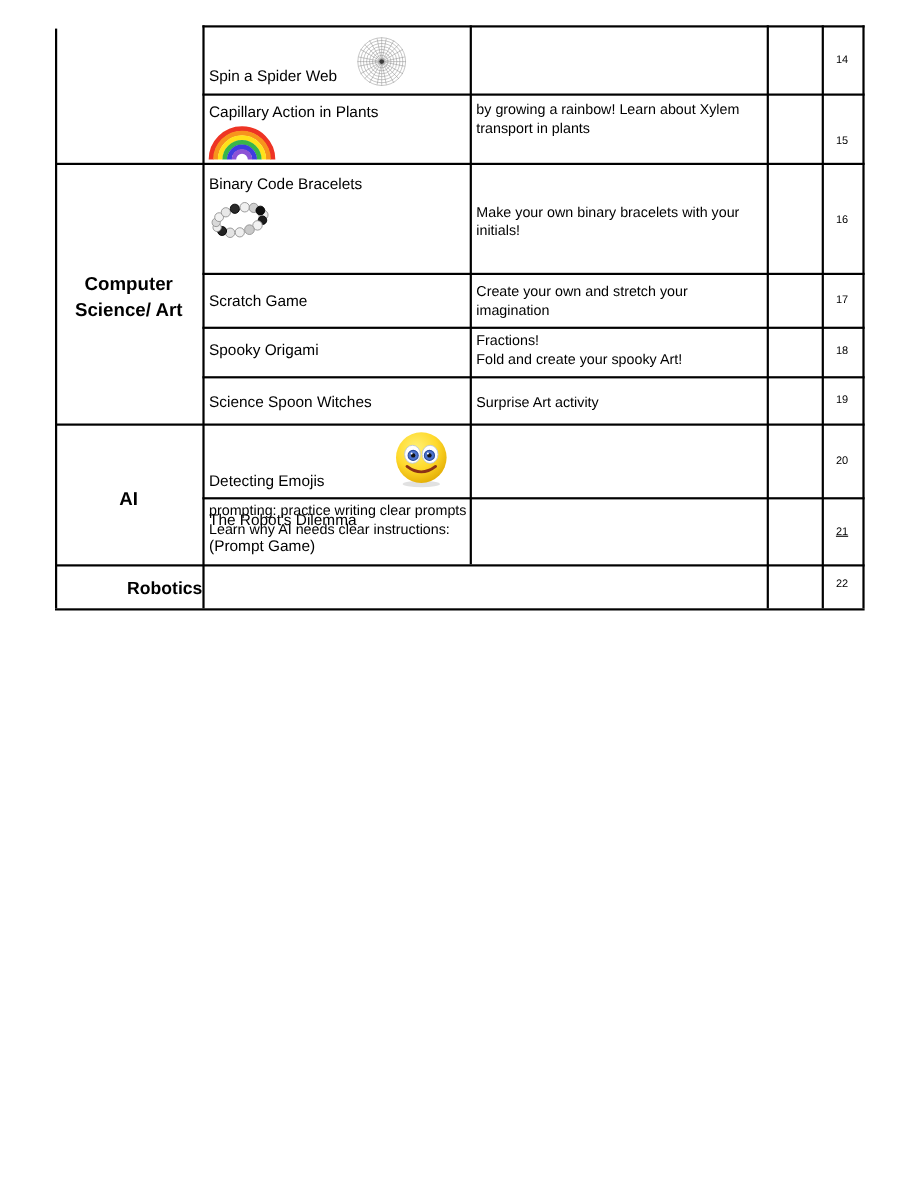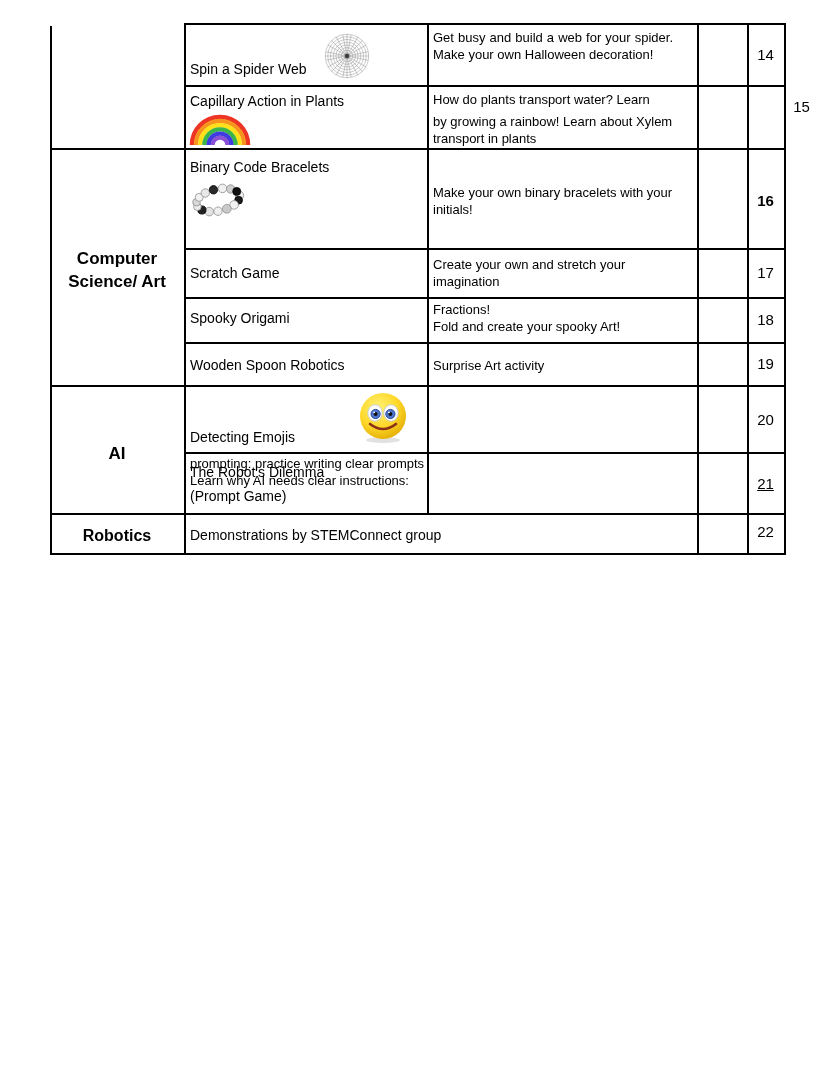--- a/index.html
+++ b/index.html
@@ -2,21 +2,21 @@
 <html><head>
 <meta charset="utf-8">
 <style>
   html,body{margin:0;padding:0;}
   body{background:#ffffff;font-family:"Liberation Sans","DejaVu Sans",sans-serif;color:#000;}
   .page{position:relative;width:834px;height:1080px;background:#ffffff;overflow:hidden;}
   .ln{position:absolute;background:#000;z-index:1;}
   .txt{position:absolute;z-index:2;line-height:17px;font-size:13px;}
   .title{font-size:14px;}
   .cat{font-weight:bold;font-size:17px;text-align:center;line-height:23px;left:50px;width:134px;}
-  .pagenum{width:37px;left:747px;text-align:center;font-size:15px;}
+  .pagenum{width:37px;left:747px;text-align:center;font-size:10px;}
   .just{text-align:justify;}
   .icon{position:absolute;z-index:2;}
   p{margin:0;padding:0;}
 </style>
 </head>
 <body>
 
 <div class="page">
 
   <div class="ln" style="left:50px;top:26px;width:2px;height:527px;"></div>
@@ -32,21 +32,21 @@
   <div class="ln" style="left:184px;top:248px;width:602px;height:2px;"></div>
   <div class="ln" style="left:184px;top:297px;width:602px;height:2px;"></div>
   <div class="ln" style="left:184px;top:342px;width:602px;height:2px;"></div>
   <div class="ln" style="left:50px;top:385px;width:736px;height:2px;"></div>
   <div class="ln" style="left:184px;top:452px;width:602px;height:2px;"></div>
   <div class="ln" style="left:50px;top:513px;width:736px;height:2px;"></div>
   <div class="ln" style="left:50px;top:553px;width:736px;height:2px;"></div>
 
   <div class="txt cat" style="top:247px;">Computer Science/ Art</div>
   <div class="txt cat" style="top:442px;">AI</div>
-  <div class="txt cat" style="top:524px;font-size:16px;">Robotics</div>
+  <div class="txt cat" style="top:524px;font-size:16px;text-align:right;">Robotics</div>
 
   <div class="txt title" style="left:190px;top:61px;">Spin a Spider Web</div>
   <svg class="icon" style="left:323px;top:32px;" width="48" height="48" viewBox="0 0 48 48">
     <g stroke="#8a8a8a" stroke-width="0.45" fill="none">
       <g>
         <line x1="24" y1="2" x2="24" y2="46"></line>
           <line x1="2" y1="24" x2="46" y2="24"></line>
         <line x1="8.4" y1="8.4" x2="39.6" y2="39.6"></line>
           <line x1="39.6" y1="8.4" x2="8.4" y2="39.6"></line>
         <line x1="12.9" y1="4.7" x2="35.1" y2="43.3"></line>
@@ -62,39 +62,37 @@
         <circle cx="24" cy="24" r="5.7"></circle>
         <circle cx="24" cy="24" r="8.4"></circle>
       <circle cx="24" cy="24" r="11.1"></circle>
         <circle cx="24" cy="24" r="13.8"></circle>
         <circle cx="24" cy="24" r="16.5"></circle>
       <circle cx="24" cy="24" r="19.2"></circle>
         <circle cx="24" cy="24" r="21.7"></circle>
     </g>
     <circle cx="24" cy="24" r="2.2" fill="#3c3c3c"></circle>
   </svg>
-  <div class="txt just" style="left:433px;top:29px;width:240px;">Get busy and build a web for your spider. Make your own Halloween decoration!</div>
   <div class="txt pagenum" style="top:46px;">14</div>
 
   <div class="txt title" style="left:190px;top:93px;">Capillary Action in Plants</div>
   <svg class="icon" style="left:189px;top:111px;" width="62" height="36" viewBox="0 0 62 36">
     <g fill="none" stroke-linecap="butt" style="filter:blur(0.6px);">
       <path d="M3 34 A28 28 0 0 1 59 34" stroke="#ee3424" stroke-width="4.6"></path>
       <path d="M7 34 A24 24 0 0 1 55 34" stroke="#f7941d" stroke-width="4.4"></path>
       <path d="M11.2 34 A19.8 19.8 0 0 1 50.8 34" stroke="#ffe11a" stroke-width="4.4"></path>
       <path d="M15.4 34 A15.6 15.6 0 0 1 46.6 34" stroke="#39b54a" stroke-width="4.4"></path>
       <path d="M19.6 34 A11.4 11.4 0 0 1 42.4 34" stroke="#3f3be0" stroke-width="4.4"></path>
       <path d="M23.6 34 A7.4 7.4 0 0 1 38.4 34" stroke="#8c52d6" stroke-width="4.2"></path>
     </g>
   </svg>
   <div class="txt" style="left:433px;top:91px;width:240px;">
-    <p style="margin-bottom:5px;">How do plants transport water? Learn</p>
     <p>by growing a rainbow! Learn about Xylem transport in plants</p>
   </div>
-  <div class="txt pagenum" style="top:98px;padding-left:36px;">15</div>
+  <div class="txt pagenum" style="top:120px;">15</div>
 
   <div class="txt title" style="left:190px;top:159px;">Binary Code Bracelets</div>
   <svg class="icon" style="left:192px;top:178px;" width="56" height="46" viewBox="0 0 56 46">
     <g stroke="#8f8f8f" stroke-width="0.8">
       <circle cx="47.5" cy="17.4" r="4.2" fill="#ececec"></circle>
       <circle cx="46.6" cy="22.2" r="3.9" fill="#1c1c1c" stroke="#000"></circle>
       <circle cx="42.1" cy="26.9" r="4.3" fill="#f2f2f2"></circle>
       <circle cx="34.8" cy="30.8" r="4.4" fill="#c9c9c9"></circle>
       <circle cx="26.0" cy="33.2" r="4.2" fill="#efefef"></circle>
       <circle cx="17.2" cy="33.6" r="4.3" fill="#e4e4e4"></circle>
@@ -103,34 +101,34 @@
       <circle cx="4.5" cy="24.2" r="3.8" fill="#d8d8d8"></circle>
       <circle cx="7.2" cy="19.4" r="4.0" fill="#f1f1f1"></circle>
       <circle cx="13.3" cy="15.0" r="4.2" fill="#e8e8e8"></circle>
       <circle cx="21.5" cy="11.8" r="4.2" fill="#2a2a2a" stroke="#000"></circle>
       <circle cx="30.5" cy="10.4" r="4.3" fill="#f0f0f0"></circle>
       <circle cx="38.7" cy="11.0" r="4.2" fill="#cfcfcf"></circle>
       <circle cx="44.7" cy="13.4" r="4.0" fill="#101010" stroke="#000"></circle>
     </g>
   </svg>
   <div class="txt" style="left:433px;top:184px;width:240px;">Make your own binary bracelets with your initials!</div>
-  <div class="txt pagenum" style="top:192px;font-weight:bold;">16</div>
+  <div class="txt pagenum" style="top:192px;">16</div>
 
   <div class="txt title" style="left:190px;top:265px;">Scratch Game</div>
   <div class="txt" style="left:433px;top:256px;width:240px;">Create your own and stretch your imagination</div>
   <div class="txt pagenum" style="top:264px;">17</div>
 
   <div class="txt title" style="left:190px;top:310px;">Spooky Origami</div>
   <div class="txt" style="left:433px;top:301px;width:240px;">
     <p>Fractions!</p>
     <p style="margin-bottom:6px;">Fold and create your spooky Art!</p>
   </div>
   <div class="txt pagenum" style="top:311px;">18</div>
 
-  <div class="txt title" style="left:190px;top:357px;">Wooden Spoon Robotics</div>
+  <div class="txt title" style="left:190px;top:357px;">Science Spoon Witches</div>
   <div class="txt" style="left:433px;top:357px;width:240px;">Surprise Art activity</div>
   <div class="txt pagenum" style="top:355px;">19</div>
 
   <div class="txt title" style="left:190px;top:429px;">Detecting Emojis</div>
   <svg class="icon" style="left:356px;top:391px;" width="54" height="54" viewBox="0 0 54 54">
     <defs>
       <radialGradient id="ball" cx="40%" cy="32%" r="75%">
         <stop offset="0%" stop-color="#fff176"></stop>
         <stop offset="55%" stop-color="#ffd92b"></stop>
         <stop offset="100%" stop-color="#e0a800"></stop>
@@ -150,16 +148,15 @@
   </svg>
   <div class="txt pagenum" style="top:411px;">20</div>
 
   <div class="txt" style="left:190px;top:455px;width:272px;z-index:3;">
     <p>prompting: practice writing clear prompts</p>
     <p style="margin-bottom:6px;">Learn why AI needs clear instructions:</p>
   </div>
   <div class="txt title" style="left:190px;top:460px;width:180px;line-height:24px;z-index:3;">The Robot's Dilemma (Prompt Game)</div>
   <div class="txt pagenum" style="top:475px;text-decoration:underline;">21</div>
 
-  <div class="txt title" style="left:190px;top:527px;">Demonstrations by STEMConnect group</div>
   <div class="txt pagenum" style="top:523px;">22</div>
 
 </div>
 
 </body></html>

